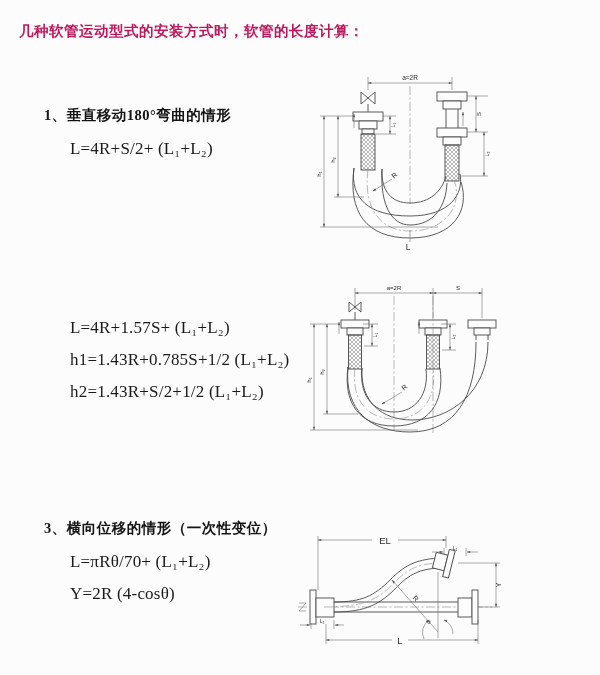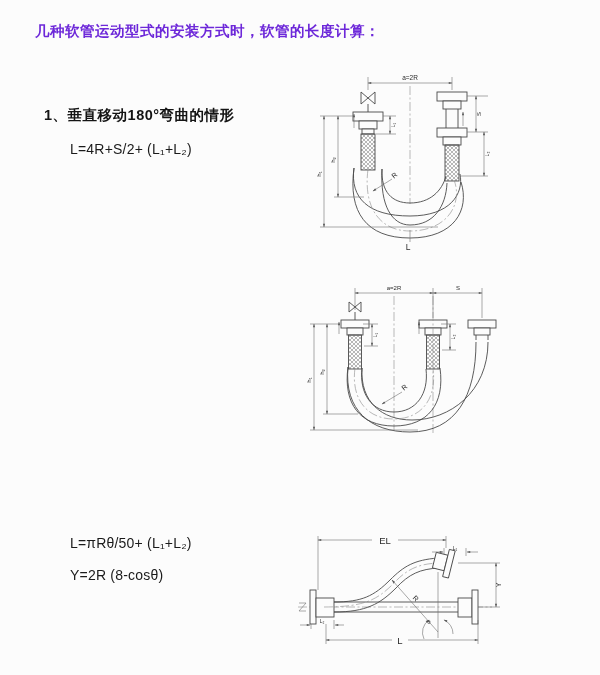--- a/index.html
+++ b/index.html
@@ -2,27 +2,27 @@
 <html><head>
 <meta charset="utf-8">
 <style>
   html,body{margin:0;padding:0;}
   body{
     width:600px;height:675px;position:relative;overflow:hidden;
     background:#fcfcfc;color:#111;
     font-family:"Liberation Sans","DejaVu Sans",sans-serif;
   }
   .page-title{
-    position:absolute;left:35px;top:22px;
-    font-size:14.5px;font-weight:bold;letter-spacing:0.5px;color:#6d28d9;
+    position:absolute;left:19px;top:22px;
+    font-size:14.5px;font-weight:bold;letter-spacing:0.5px;color:#be185d;
   }
-  .sec{position:absolute;left:44px;width:270px;}
+  .sec{position:absolute;left:44px;width:270px;font-family:Liberation Serif, serif;}
   .sec-heading{font-size:14.5px;font-weight:bold;letter-spacing:0.5px;color:#141414;white-space:nowrap;}
   .formulas{margin:8px 0 0 26px;}
-  .formula{font-size:14px;line-height:32px;color:#1a1a1a;white-space:nowrap;letter-spacing:0.2px;}
+  .formula{font-size:17px;line-height:32px;color:#1a1a1a;white-space:nowrap;letter-spacing:0.2px;}
   .diagram{position:absolute;}
   svg text{fill:#2b2b2b;font-family:"Liberation Sans","DejaVu Sans",sans-serif;}
   .ln{stroke:#4a4a4a;stroke-width:0.9;fill:none;}
   .fl{stroke:#4a4a4a;stroke-width:0.9;fill:#fcfcfc;}
   .dim{stroke:#6e6e6e;stroke-width:0.6;fill:none;}
   .cl{stroke:#8a8a8a;stroke-width:0.6;fill:none;stroke-dasharray:9 2.5 2 2.5;}
   .arr{fill:#555;}
 </style>
 </head>
 <body>
@@ -122,20 +122,25 @@
     <line class="dim" x1="92" y1="115" x2="73" y2="127" marker-end="url(#a1)"></line>
     <text x="96" y="113" font-size="7" transform="rotate(-40 96 113)" text-anchor="middle">R</text>
   </g>
 
   <line class="dim" x1="110" y1="166" x2="110" y2="178"></line>
   <text x="108" y="186" font-size="8.5" text-anchor="middle">L</text>
 </svg>
 </div>
 
 <div class="sec" style="top:304px">
+  <div class="formulas">
+    <div class="formula">L=4R+1.57S+ (L₁+L₂)</div>
+    <div class="formula">h1=1.43R+0.785S+1/2 (L₁+L₂)</div>
+    <div class="formula">h2=1.43R+S/2+1/2 (L₁+L₂)</div>
+  </div>
 </div>
 
 <div class="diagram" style="left:298px;top:280px;width:284px;height:176px">
 <svg width="284" height="176" viewBox="0 0 284 176">
   <defs>
     <marker id="a2" viewBox="0 0 10 10" refX="9" refY="5" markerWidth="9" markerHeight="6" orient="auto-start-reverse">
       <path d="M0,2 L10,5 L0,8 z" class="arr"></path>
     </marker>
     <pattern id="x2" width="4" height="4" patternUnits="userSpaceOnUse">
       <path d="M0 0L4 4M4 0L0 4" stroke="#9a9a9a" stroke-width="0.7"></path>
@@ -212,23 +217,24 @@
   <line class="dim" x1="121" y1="54" x2="121" y2="42" marker-end="url(#a2)"></line>
 
   <g>
     <line class="dim" x1="104" y1="112" x2="84" y2="124" marker-end="url(#a2)"></line>
     <text x="108" y="109" font-size="7" transform="rotate(-40 108 109)" text-anchor="middle">R</text>
   </g>
 </svg>
 </div>
 
 <div class="sec" style="top:519px">
+  <div class="sec-heading">3、横向位移的情形（一次性变位）</div>
   <div class="formulas">
-    <div class="formula">L=πRθ/50+ (L₁+L₂)</div>
-    <div class="formula">Y=2R (8-cosθ)</div>
+    <div class="formula">L=πRθ/70+ (L₁+L₂)</div>
+    <div class="formula">Y=2R (4-cosθ)</div>
   </div>
 </div>
 
 <div class="diagram" style="left:296px;top:528px;width:304px;height:156px">
 <svg width="304" height="156" viewBox="0 0 304 156">
   <defs>
     <marker id="a3" viewBox="0 0 10 10" refX="9" refY="5" markerWidth="9" markerHeight="6" orient="auto-start-reverse">
       <path d="M0,2 L10,5 L0,8 z" class="arr"></path>
     </marker>
   </defs>

